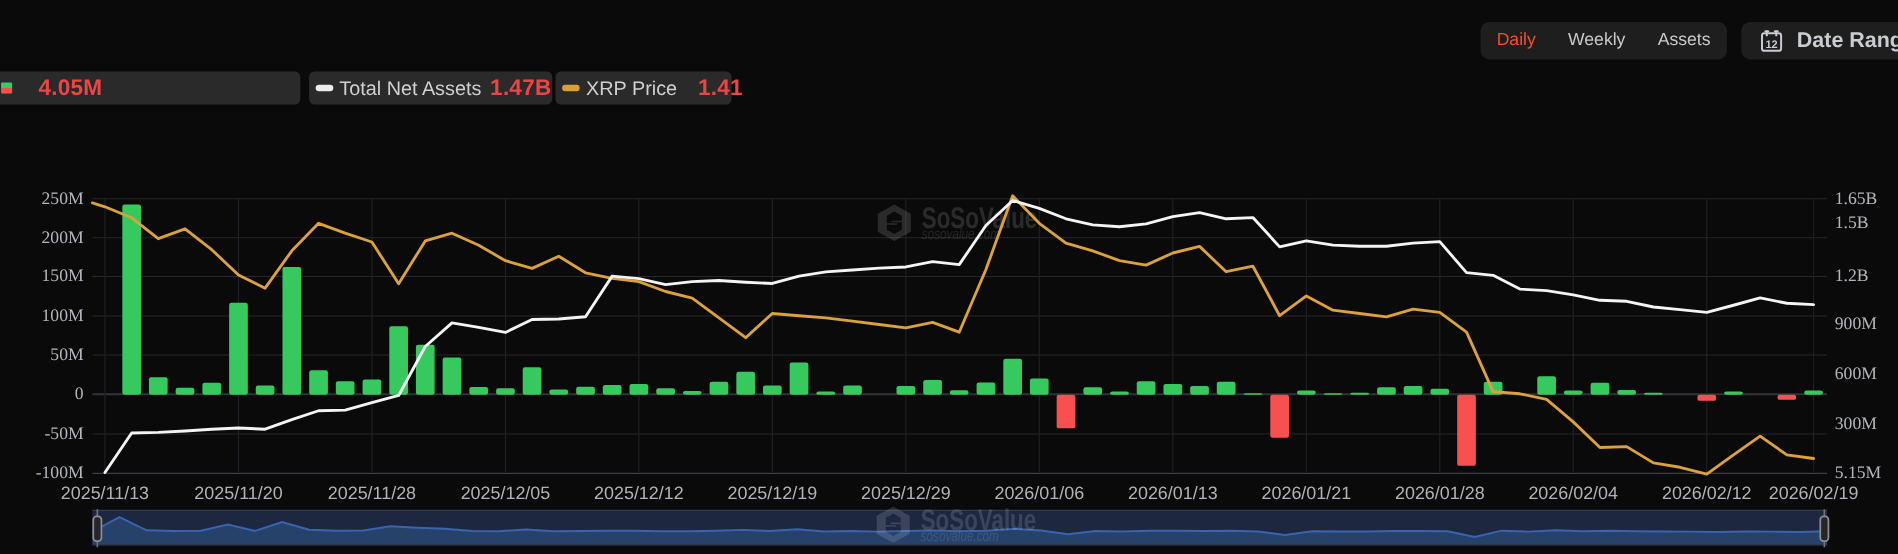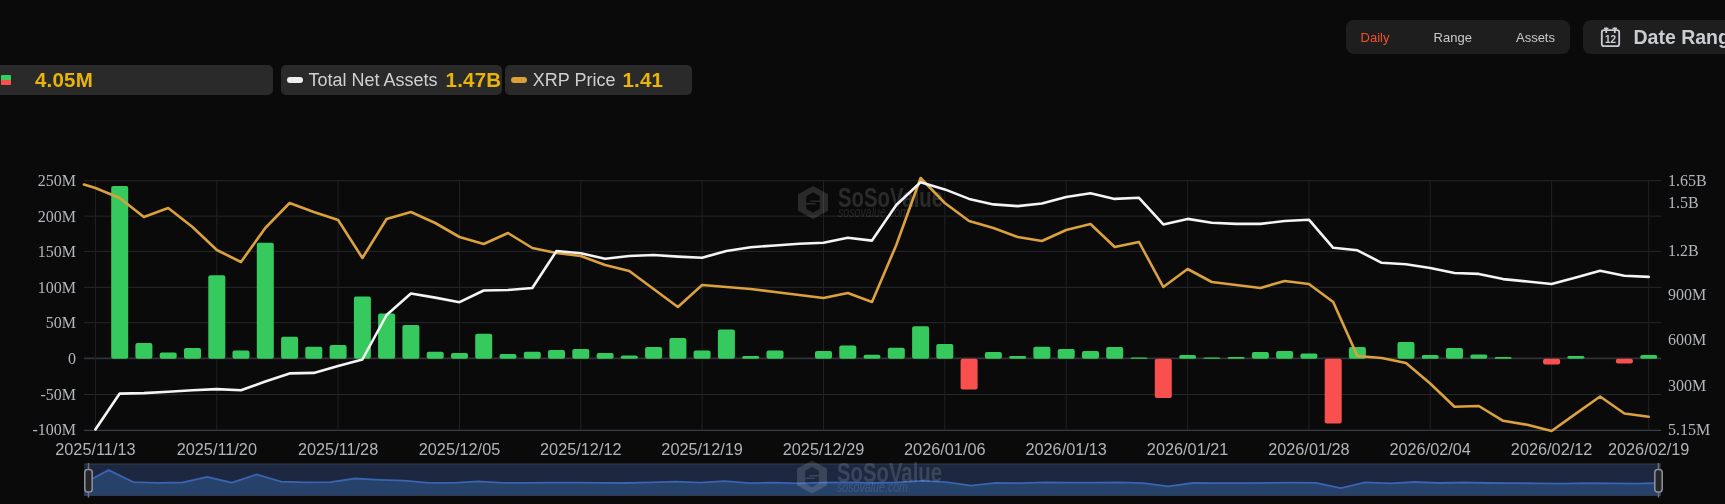--- a/index.html
+++ b/index.html
@@ -1,20 +1,20 @@
 <!DOCTYPE html>
 <html><head><meta charset="utf-8">
 <style>
 *{margin:0;padding:0;box-sizing:border-box;-webkit-font-smoothing:antialiased}
 html,body{width:1725px;height:504px;background:#0a0a0b;overflow:hidden;font-family:"Liberation Sans",sans-serif}
 .ylab{font-size:16px;fill:#b3b6bd;font-family:"Liberation Serif",serif}
 .xlab{font-size:16.3px;fill:#b0b3b8;font-family:"Liberation Sans",sans-serif}
 .pill{position:absolute;top:65px;height:30px;background:#2a2a2b;border-radius:5px;display:flex;align-items:center;color:#cfd0d2;font-size:18px;white-space:nowrap}
-.pill b{color:#eab308;font-size:20.5px;margin-left:8px;letter-spacing:.2px}
-.tabbox{position:absolute;top:20px;height:34px;background:#1e1e1f;border-radius:8px;display:flex;align-items:center;color:#c9cacc;font-size:13px}
+.pill b{color:#ef4444;font-size:20.5px;margin-left:8px;letter-spacing:.2px}
+.tabbox{position:absolute;top:20px;height:34px;background:#1e1e1f;border-radius:8px;display:flex;align-items:center;color:#c9cacc;font-size:16px}
 </style></head>
 <body>
 <svg width="1725" height="504" viewBox="0 0 1725 504" style="position:absolute;left:0;top:0">
 <line x1="84" y1="180.7" x2="1661" y2="180.7" stroke="#26272b" stroke-width="1"></line>
 <line x1="84" y1="216.1" x2="1661" y2="216.1" stroke="#26272b" stroke-width="1"></line>
 <line x1="84" y1="251.4" x2="1661" y2="251.4" stroke="#26272b" stroke-width="1"></line>
 <line x1="84" y1="287.3" x2="1661" y2="287.3" stroke="#26272b" stroke-width="1"></line>
 <line x1="84" y1="322.7" x2="1661" y2="322.7" stroke="#26272b" stroke-width="1"></line>
 <line x1="84" y1="394.5" x2="1661" y2="394.5" stroke="#26272b" stroke-width="1"></line>
 <line x1="84" y1="358.4" x2="1661" y2="358.4" stroke="#323338" stroke-width="1.8"></line>
@@ -153,28 +153,28 @@
    <span style="display:block;width:10px;height:5px;background:#35ce60;border-radius:1px 1px 0 0"></span>
    <span style="display:block;width:10px;height:5px;background:#f8504d;border-radius:0 0 1px 1px"></span>
  </span>
     <b>4.05M</b>
 </div>
 <div class="pill" style="left:281px;width:221px;padding-left:6px">
  <span style="display:inline-block;flex:none;width:16px;height:6px;background:#eceded;border-radius:3px;margin-right:5.5px"></span>
  <span>Total Net Assets</span>
     <b>1.47B</b>
 </div>
-<div class="pill" style="left:505.3px;width:187px;padding-left:6px">
+<div class="pill" style="left:505.3px;width:160px;padding-left:6px">
  <span style="display:inline-block;flex:none;width:16px;height:6px;background:#d9a035;border-radius:3px;margin-right:5.5px"></span>
  <span>XRP Price</span>
-    <b style="margin-left:7px">1.41</b>
+    <b style="margin-left:19px">1.41</b>
 </div>
 <div class="tabbox" style="left:1345.6px;width:224.4px;padding:0 15px;justify-content:space-between">
  <span style="color:#f44f27">Daily</span>
-    <span>Range</span>
+    <span>Weekly</span>
     <span>Assets</span>
 </div>
 <div class="tabbox" style="left:1582.5px;width:200px;padding-left:17px;font-weight:bold;color:#c9ccd1;font-size:19.5px">
  <svg width="21" height="22" viewBox="0 0 21 22" style="margin-right:13px;flex:none">
   <rect x="1.8" y="4.2" width="17.4" height="16" rx="2.2" fill="none" stroke="#c9ccd1" stroke-width="1.8"></rect>
   <line x1="6.2" y1="1.6" x2="6.2" y2="7" stroke="#c9ccd1" stroke-width="1.8"></line>
   <line x1="4" y1="2.4" x2="8.4" y2="2.4" stroke="#c9ccd1" stroke-width="1.5"></line>
   <line x1="14.8" y1="1.6" x2="14.8" y2="7" stroke="#c9ccd1" stroke-width="1.8"></line>
   <line x1="12.6" y1="2.4" x2="17" y2="2.4" stroke="#c9ccd1" stroke-width="1.5"></line>
   <text x="10.5" y="17.2" text-anchor="middle" font-size="10" font-weight="bold" fill="#c9ccd1" font-family="Liberation Sans,sans-serif">12</text>

